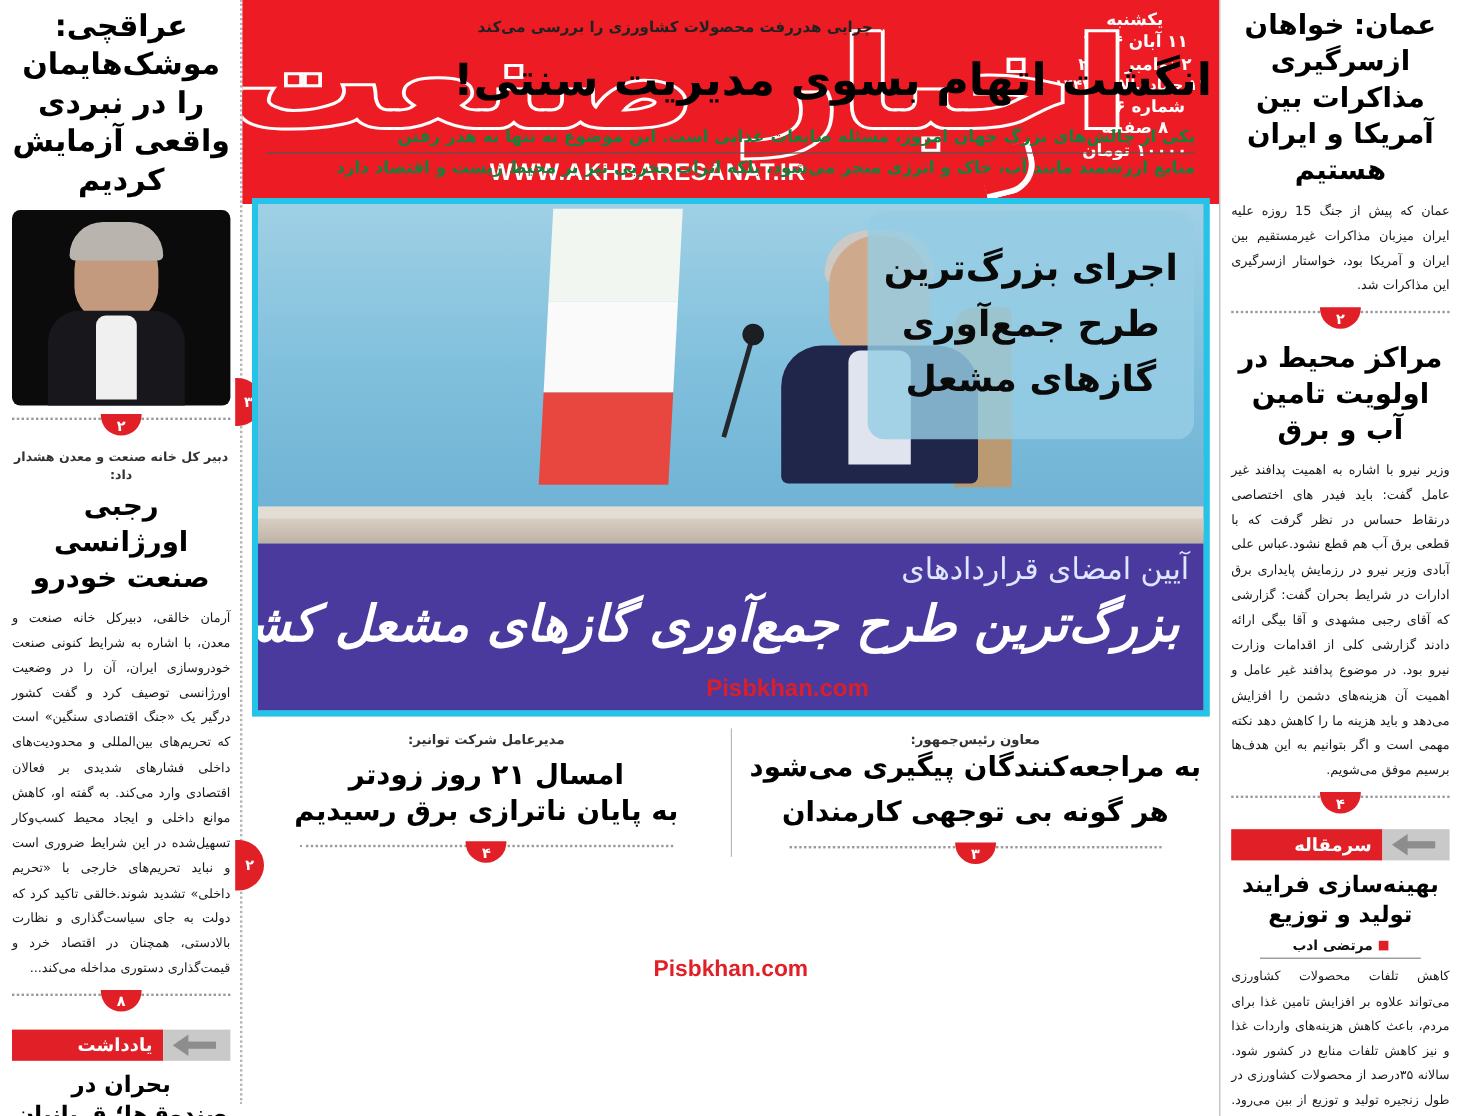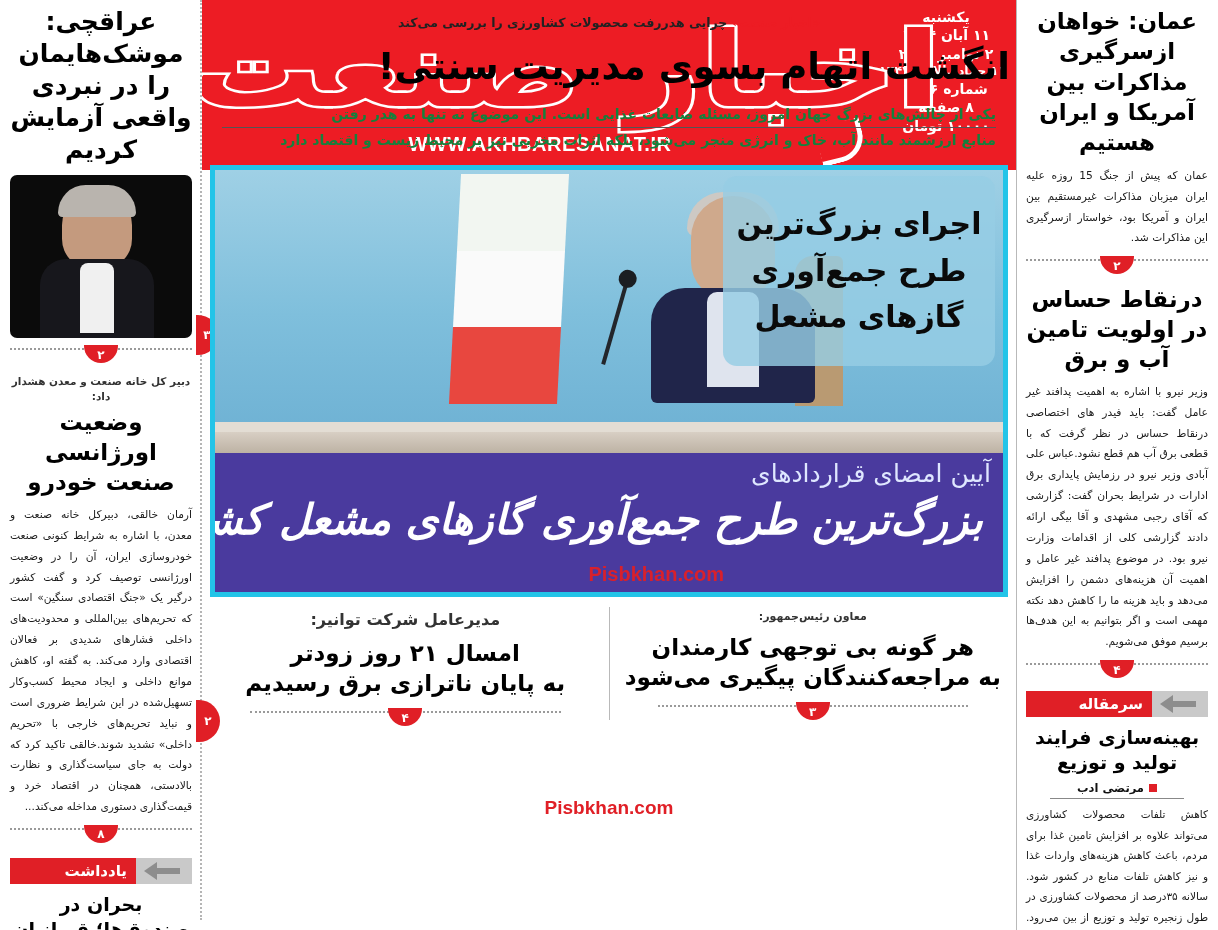--- a/index.html
+++ b/index.html
@@ -256,21 +256,21 @@
         <div style="position:absolute;left:30px;top:84px;width:114px;height:80px;background:#17171c;border-radius:26px 26px 0 0;"></div>
         <div style="position:absolute;left:70px;top:88px;width:34px;height:70px;background:#f0f0f0;border-radius:8px 8px 0 0;"></div>
       </div>
 
       <div class="rule-badge">
         <span class="pill">۲</span>
       </div>
 
       <div class="kicker-sm" style="margin-top:2px;">دبیر کل خانه صنعت و معدن هشدار داد:</div>
 
-      <div class="head-md" style="margin-top:5px;font-size:23px;">وضعیت اورژانسی صنعت خودرو</div>
+      <div class="head-md" style="margin-top:5px;font-size:23px;">رجبی اورژانسی صنعت خودرو</div>
 
       <div class="body-txt j" style="margin-top:7px;">آرمان خالقی، دبیرکل خانه صنعت و معدن، با اشاره به شرایط کنونی صنعت خودروسازی ایران، آن را در وضعیت اورژانسی توصیف کرد و گفت کشور درگیر یک «جنگ اقتصادی سنگین» است که تحریم‌های بین‌المللی و محدودیت‌های داخلی فشارهای شدیدی بر فعالان اقتصادی وارد می‌کند. به گفته او، کاهش موانع داخلی و ایجاد محیط کسب‌وکار تسهیل‌شده در این شرایط ضروری است و نباید تحریم‌های خارجی با «تحریم داخلی» تشدید شوند.خالقی تاکید کرد که دولت به جای سیاست‌گذاری و نظارت بالادستی، همچنان در اقتصاد خرد و قیمت‌گذاری دستوری مداخله می‌کند...</div>
 
       <div class="rule-badge">
         <span class="pill">۸</span>
       </div>
     </div>
 
     <div style="padding:4px 10px 0;">
       <div class="flag">
@@ -353,31 +353,31 @@
 
         <div class="watermark wm-photo">Pisbkhan.com</div>
       </div>
     </div>
 
     <div class="edge-pill" style="left:-6px;top:700px;width:24px;height:42px;">۲</div>
 
     <div class="bottom-two">
       <div class="bt-cell">
         <div class="kicker-sm" style="font-size:11px;">معاون رئیس‌جمهور:</div>
+        <div class="head-sm" style="font-size:23px;">به مراجعه‌کنندگان پیگیری می‌شود</div>
         <div class="head-sm" style="margin-top:7px;font-size:23px;">هر گونه بی توجهی  کارمندان</div>
-        <div class="head-sm" style="font-size:23px;">به مراجعه‌کنندگان پیگیری می‌شود</div>
         <div class="rule-badge" style="margin:10px 34px 0;">
           <span class="pill">۳</span>
         </div>
       </div>
 
       <div class="bt-sep"></div>
 
       <div class="bt-cell">
-        <div class="kicker-sm" style="font-size:16px;">مدیرعامل شرکت توانیر:</div>
+        <div class="kicker-sm" style="font-size:11px;">مدیرعامل شرکت توانیر:</div>
         <div class="head-sm" style="margin-top:6px;font-size:23px;">امسال ۲۱ روز زودتر</div>
         <div class="head-sm" style="font-size:23px;">به پایان ناترازی برق رسیدیم</div>
         <div class="rule-badge" style="margin:10px 34px 0;">
           <span class="pill">۴</span>
         </div>
       </div>
     </div>
 
     <div class="watermark wm-bottom">Pisbkhan.com</div>
   </div>
@@ -387,21 +387,21 @@
 
     <div style="padding:6px 10px 0;">
       <div class="head-md" style="font-size:23px;line-height:1.32;">عمان: خواهان ازسرگیری مذاکرات بین آمریکا و ایران هستیم</div>
 
       <div class="body-txt j" style="margin-top:8px;">عمان که پیش از جنگ 15 روزه علیه ایران میزبان مذاکرات غیرمستقیم بین ایران و آمریکا بود، خواستار ازسرگیری این مذاکرات شد.</div>
 
       <div class="rule-badge">
         <span class="pill">۲</span>
       </div>
 
-      <div class="head-md" style="margin-top:6px;font-size:23px;">درنقاط حساس در اولویت تامین آب و برق</div>
+      <div class="head-md" style="margin-top:6px;font-size:23px;">مراکز محیط در اولویت تامین آب و برق</div>
 
       <div class="body-txt j" style="margin-top:7px;">وزیر نیرو با اشاره به اهمیت پدافند غیر عامل گفت: باید فیدر های اختصاصی درنقاط حساس در نظر گرفت که با قطعی برق آب هم قطع نشود.عباس علی آبادی وزیر نیرو در رزمایش پایداری برق ادارات در شرایط بحران گفت: گزارشی که آقای رجبی مشهدی و آقا بیگی ارائه دادند گزارشی کلی از اقدامات وزارت نیرو بود. در موضوع پدافند غیر عامل و اهمیت آن هزینه‌های دشمن را افزایش می‌دهد و باید هزینه ما را کاهش دهد نکته مهمی است و اگر بتوانیم به این هدف‌ها برسیم موفق می‌شویم.</div>
 
       <div class="rule-badge">
         <span class="pill">۴</span>
       </div>
     </div>
 
     <div style="padding:2px 10px 0;">
       <div class="flag">

